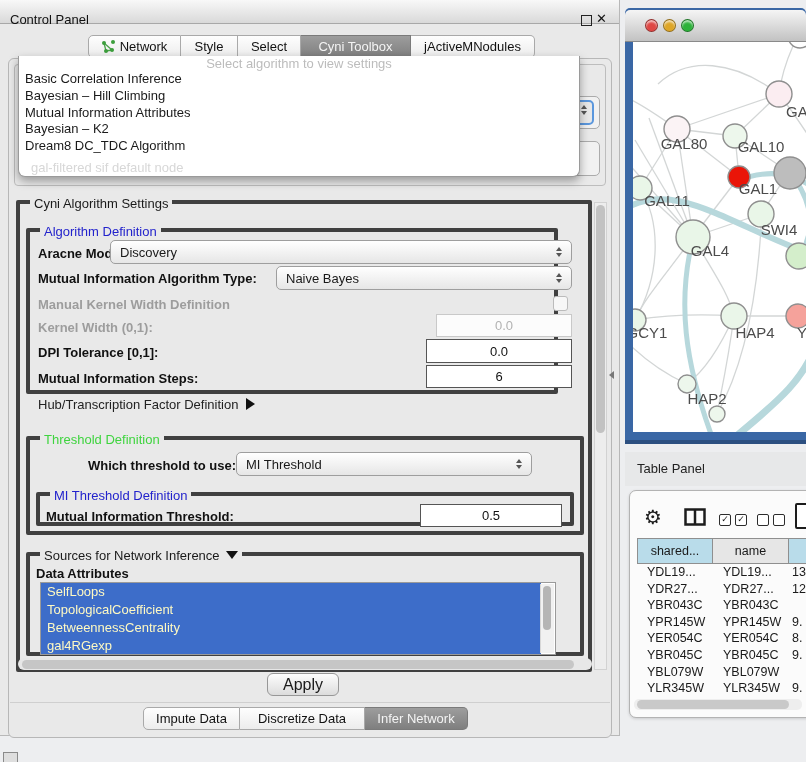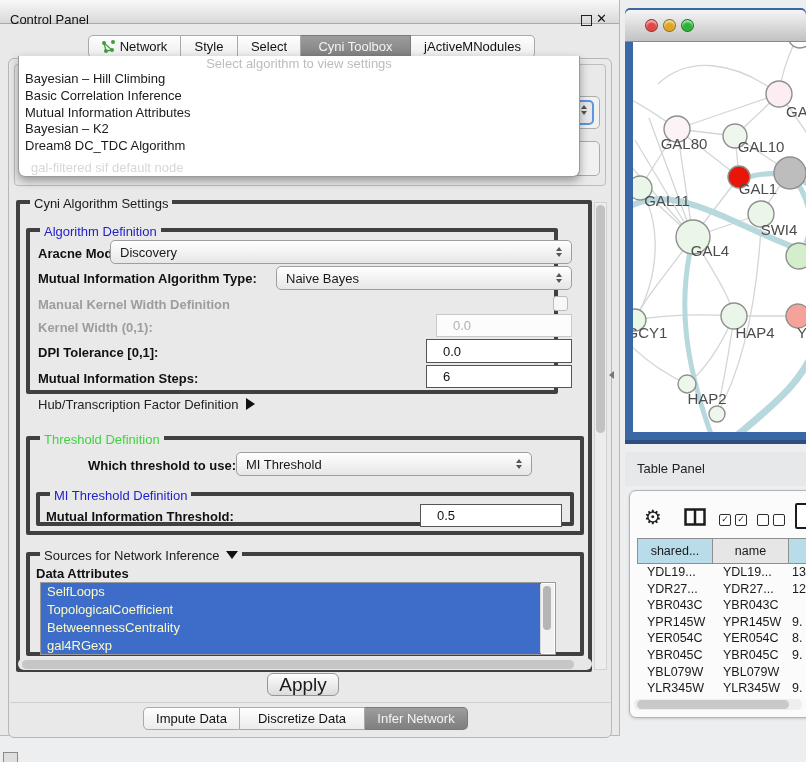--- a/index.html
+++ b/index.html
@@ -44,40 +44,40 @@
   .lbl{position:absolute;font-weight:bold;font-size:13px;color:#111;white-space:nowrap}
   .lbl.dis{color:#9d9d9d}
   .lbl.plain{font-weight:normal;color:#222}
   
   .combo{position:absolute;display:flex;align-items:center;height:24px;box-sizing:border-box;
          background:linear-gradient(#ffffff,#e6e6e6);border:1px solid #9e9e9e;border-radius:5px;padding:0 9px;font-size:13px}
   .stepper{margin-left:auto;display:flex;flex-direction:column;gap:2px;align-items:center}
   .arr-up{width:0;height:0;border-left:3.5px solid transparent;border-right:3.5px solid transparent;border-bottom:4.5px solid #555}
   .arr-dn{width:0;height:0;border-left:3.5px solid transparent;border-right:3.5px solid transparent;border-top:4.5px solid #555}
   input.field{position:absolute;box-sizing:border-box;background:#fff;border:1.5px solid #555;
-              text-align:left;font:13px "Liberation Sans","DejaVu Sans",sans-serif;padding:2px 16px;color:#111}
+              text-align:center;font:13px "Liberation Sans","DejaVu Sans",sans-serif;padding:2px 16px;color:#111}
   input.field.dis{border:1px solid #c9c9c9;color:#b2b2b2;background:#fcfcfc}
   .checkbox{position:absolute;width:13px;height:13px;border:1px solid #bbb;border-radius:3px;background:#f7f7f7}
   .tri-right{display:inline-block;width:0;height:0;border-top:6px solid transparent;border-bottom:6px solid transparent;
              border-left:9px solid #111;margin-left:8px;vertical-align:-1px}
   .tri-down{display:inline-block;width:0;height:0;border-left:6px solid transparent;border-right:6px solid transparent;
             border-top:8px solid #111;margin-left:6px;vertical-align:1px}
   
   .listbox{left:40px;top:582px;width:516px;height:73px;background:#fff;border:1px solid #9a9a9a;box-sizing:border-box;overflow:hidden}
   .src-item{height:18px;line-height:18px;padding-left:6px;background:#3d6dc9;color:#fef9c3;font-size:13px;width:494px}
   .list-vscroll{position:absolute;right:1px;top:1px;width:13px;height:69px;background:#f1f1f1;border-left:1px solid #d7d7d7}
   .list-thumb{position:absolute;left:2px;top:2px;width:8px;height:44px;background:#b5b5b5;border-radius:5px}
   
   .vscroll{left:594px;top:202px;width:13px;height:468px;background:#ededed;border:1px solid #d2d2d2;box-sizing:border-box}
   .vthumb{position:absolute;left:1px;top:2px;width:9px;height:228px;background:#c2c2c2;border-radius:5px}
   .hscroll{left:18px;top:658px;width:574px;height:12px;background:#e7e7e7;border-radius:6px}
   .hthumb{position:absolute;left:4px;top:1.5px;width:552px;height:9px;background:#c6c6c6;border-radius:5px}
   
   .apply-btn{left:267px;top:673px;width:72px;height:23px;border:1px solid #979797;border-radius:6px;
-             background:linear-gradient(#fdfdfd,#dcdcdc);text-align:center;line-height:21px;font-size:19px;box-sizing:border-box}
+             background:linear-gradient(#fdfdfd,#dcdcdc);text-align:center;line-height:21px;font-size:16px;box-sizing:border-box}
   .inner-bottom-line{left:10px;top:702px;width:600px;height:1px;background:#cfcfcf}
   
   .net-window{left:625px;top:8px;width:181px;height:436px;background:#3a67a5;border-radius:5px 5px 0 0}
   .net-bottom-edge{left:625px;top:440px;width:181px;height:4px;background:#2c4f80}
   .net-titlebar{left:625px;top:10px;width:181px;height:32px;background:linear-gradient(#f5f5f5,#c2c2c2);
                 border-bottom:1px solid #8a8a8a;border-radius:5px 5px 0 0;box-sizing:border-box}
   .tl{position:absolute;width:13px;height:13px;border-radius:50%;border:1px solid rgba(0,0,0,.35);
       box-shadow:inset 0 2px 2px rgba(255,255,255,.65);box-sizing:border-box}
   .net-canvas{left:633px;top:42px;width:173px;height:390px;background:#fff}
   .divider-grip{left:609px;top:371px;width:0;height:0;border-top:4px solid transparent;border-bottom:4px solid transparent;
@@ -151,22 +151,22 @@
     <div class="stepper" style="margin:3px auto 0">
         <span class="arr-up"></span>
         <span class="arr-dn"></span>
       </div>
   </div>
   <div class="abs ghost-combo" style="left:20px;top:141px;width:580px;height:35px"></div>
 
   <div class="abs popup">
     <div class="popup-placeholder">Select algorithm to view settings</div>
     <div>
+        <div class="popup-item">Basic Correlation Inference</div>
         <div class="popup-item">Bayesian – Hill Climbing</div>
-        <div class="popup-item">Basic Correlation Inference</div>
         <div class="popup-item">Mutual Information Attributes</div>
         <div class="popup-item">Bayesian – K2</div>
         <div class="popup-item">Dream8 DC_TDC Algorithm</div>
       </div>
     <div class="popup-ghost">gal-filtered sif default node</div>
   </div>
 
   <div class="abs group" style="left:16px;top:200px;width:576px;height:472px">
     <span class="legend">Cyni Algorithm Settings</span>
   </div>

